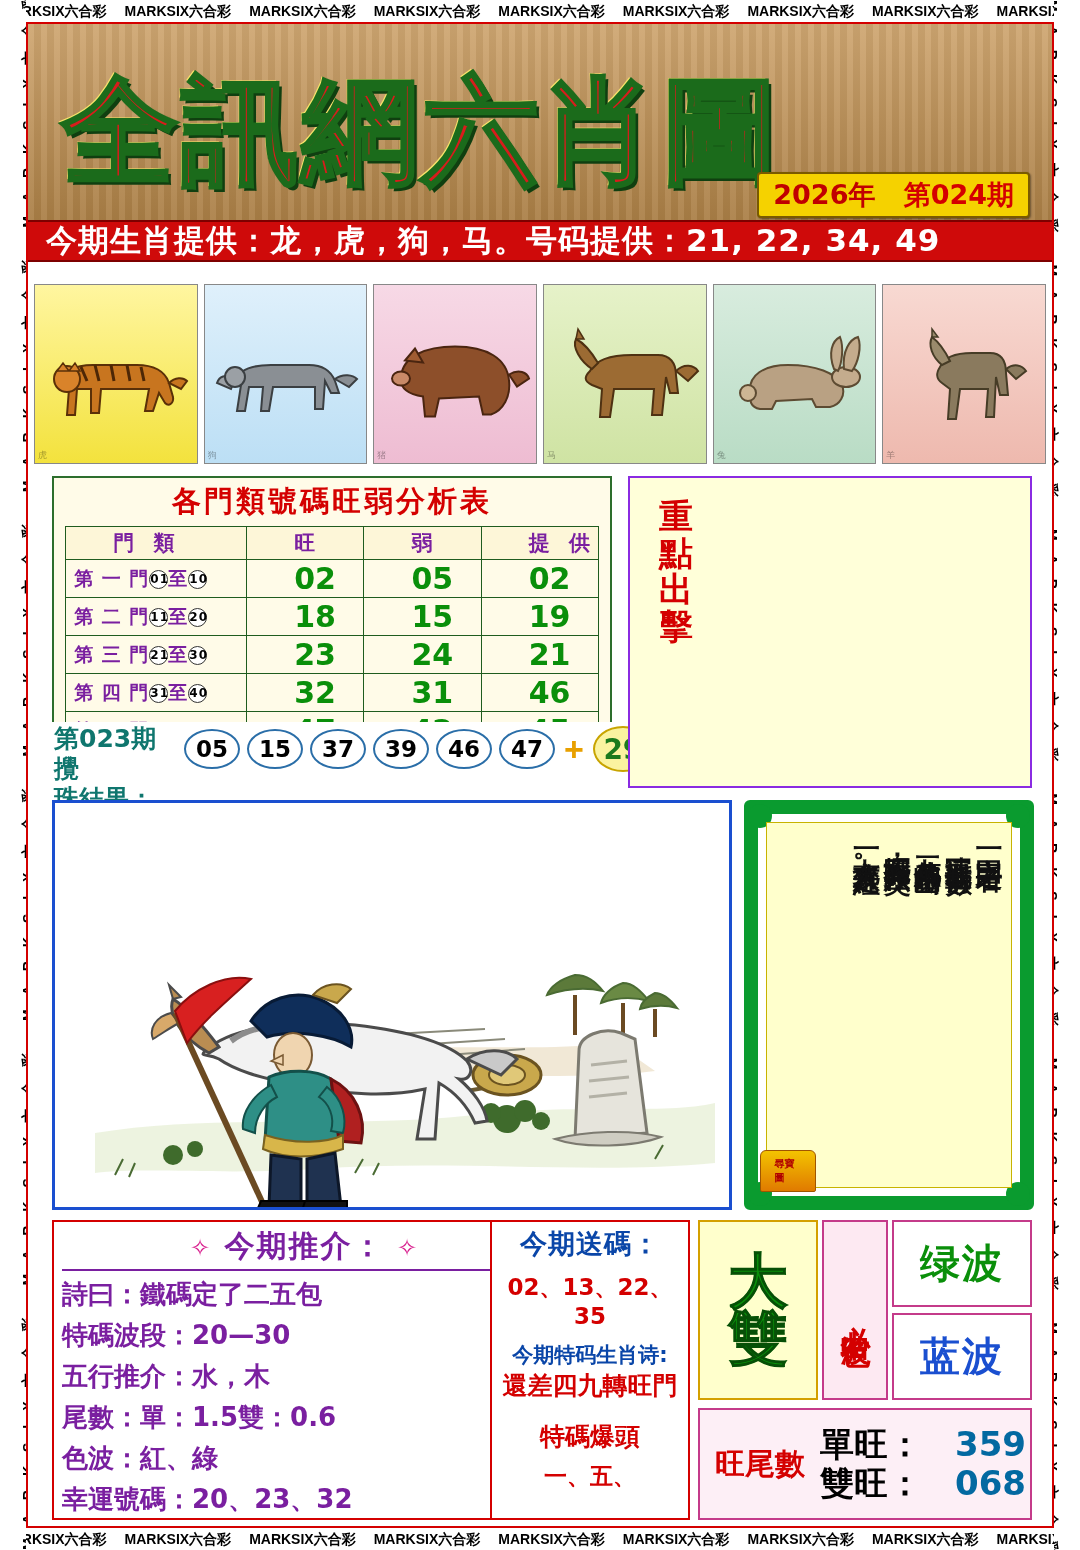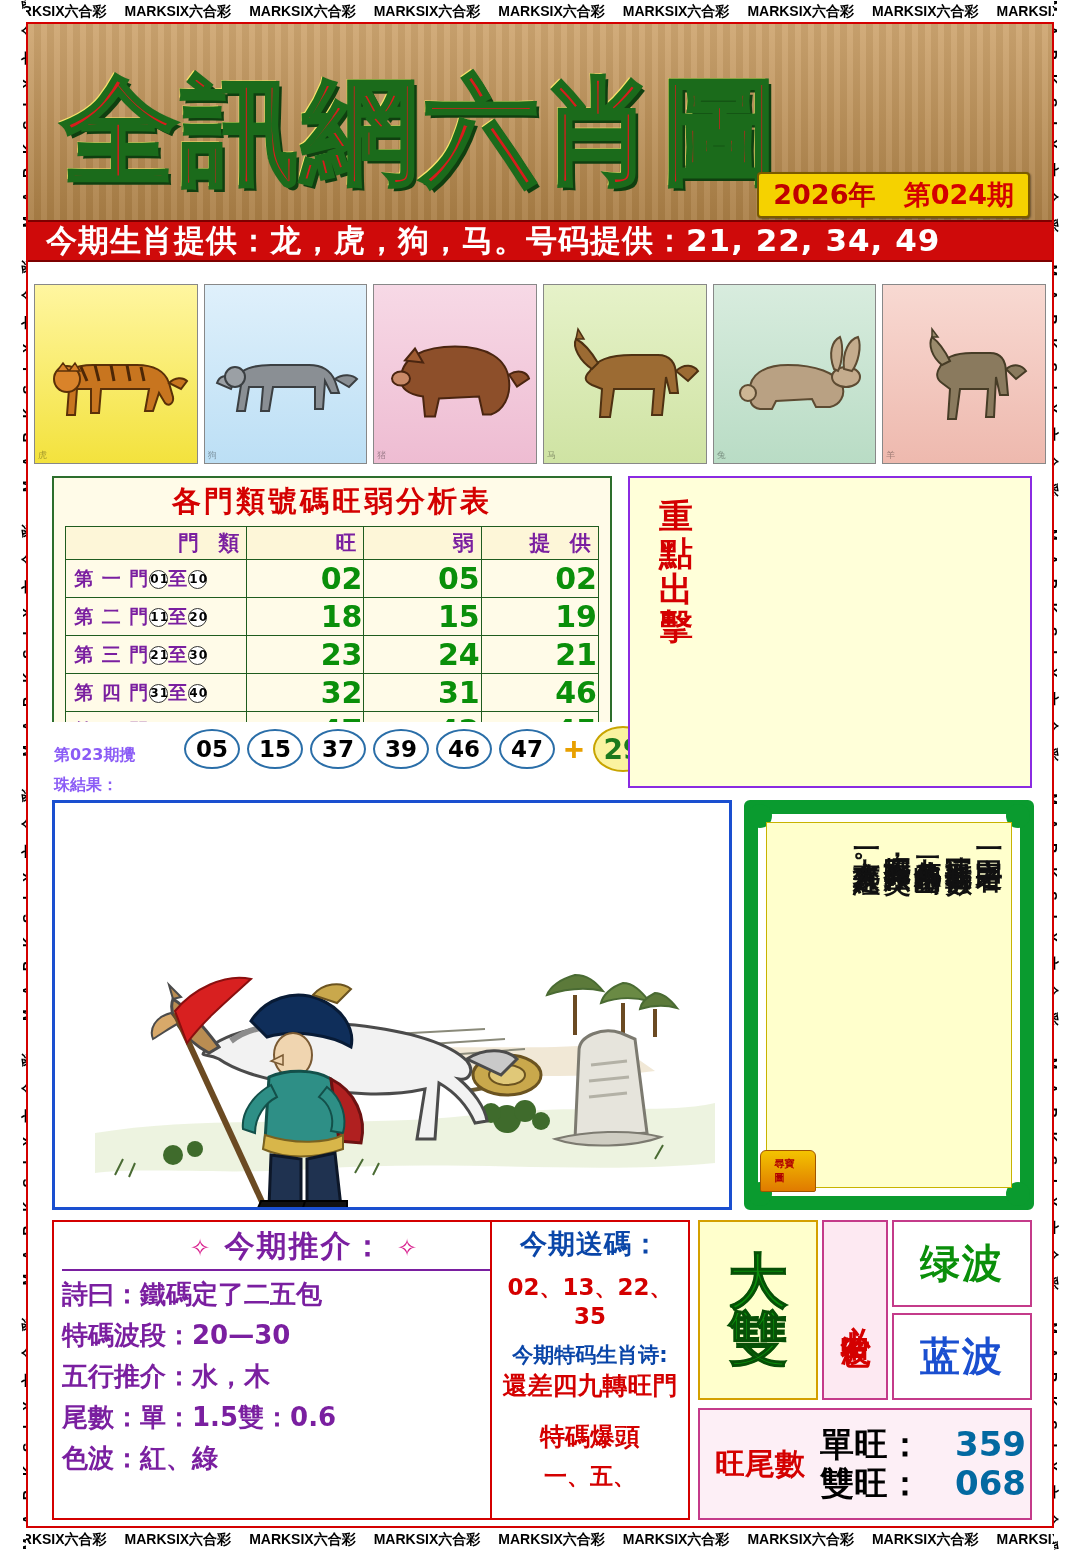--- a/index.html
+++ b/index.html
@@ -143,21 +143,21 @@
     letter-spacing:3px;
     margin-top:4px;
   }
   table.analysis{
     width:96%;margin:4px auto 0;border-collapse:collapse;
     font-family:"DejaVu Sans",sans-serif;
   }
   table.analysis th,table.analysis td{
     border:1px solid #1f5c1f;
     height:30px;
-    text-align:right;
+    text-align:left;
     font-size:21px;
     font-weight:bold;
     padding-left:47px;
   }
   table.analysis th{
     color:#7a1fa0;letter-spacing:6px;
     background:#fdf6d8;
   }
   table.analysis td.lbl{
     color:#7a1fa0;font-size:19px;letter-spacing:1px;text-align:left;padding-left:8px;
@@ -168,23 +168,23 @@
     display:inline-block;border:1px solid #333;border-radius:50%;
     font-size:12px;width:17px;height:17px;line-height:17px;text-align:center;
     color:#000;background:#fff;vertical-align:2px;
   }
   
   .result-row{
     position:absolute;left:24px;top:698px;width:560px;height:66px;
     background:#fff;
   }
   .res-label{
-    position:absolute;left:2px;top:18px;width:120px;
-    font-family:"DejaVu Sans",sans-serif;
-    color:#8b5cf6;font-weight:bold;font-size:16px;line-height:30px;
+    position:absolute;left:2px;top:2px;width:120px;
+    font-family:"DejaVu Sans",sans-serif;
+    color:#0f766e;font-weight:bold;font-size:25px;line-height:30px;
   }
   .balls{
     position:absolute;left:132px;top:4px;display:flex;gap:7px;align-items:center;
   }
   .ball{
     width:52px;height:36px;border-radius:50%;
     border:2px solid #2a6ea8;
     background:#fff;
     color:#000;
     font-family:"DejaVu Sans",sans-serif;
@@ -695,20 +695,23 @@
       </div>
       <div class="rec-line">
         <span>五行推介：</span><span class="v">水，木</span>
       </div>
       <div class="rec-line">
         <span>尾數：單：</span><span class="v">1.5雙：0.6</span>
       </div>
       <div class="rec-line">
         <span>色波：</span><span class="v">紅、綠</span>
       </div>
+      <div class="rec-line">
+        <span>幸運號碼：</span><span class="v">20、23、32</span>
+      </div>
     </div>
 
     <div class="send-box">
       <div class="send-t1">今期送碼：</div>
       <div class="send-nums">02、13、22、35</div>
       <div class="send-t2">今期特码生肖诗:</div>
       <div class="send-poem">還差四九轉旺門</div>
       <div class="send-t3">特碼爆頭</div>
       <div class="send-t4">一、五、</div>
     </div>

